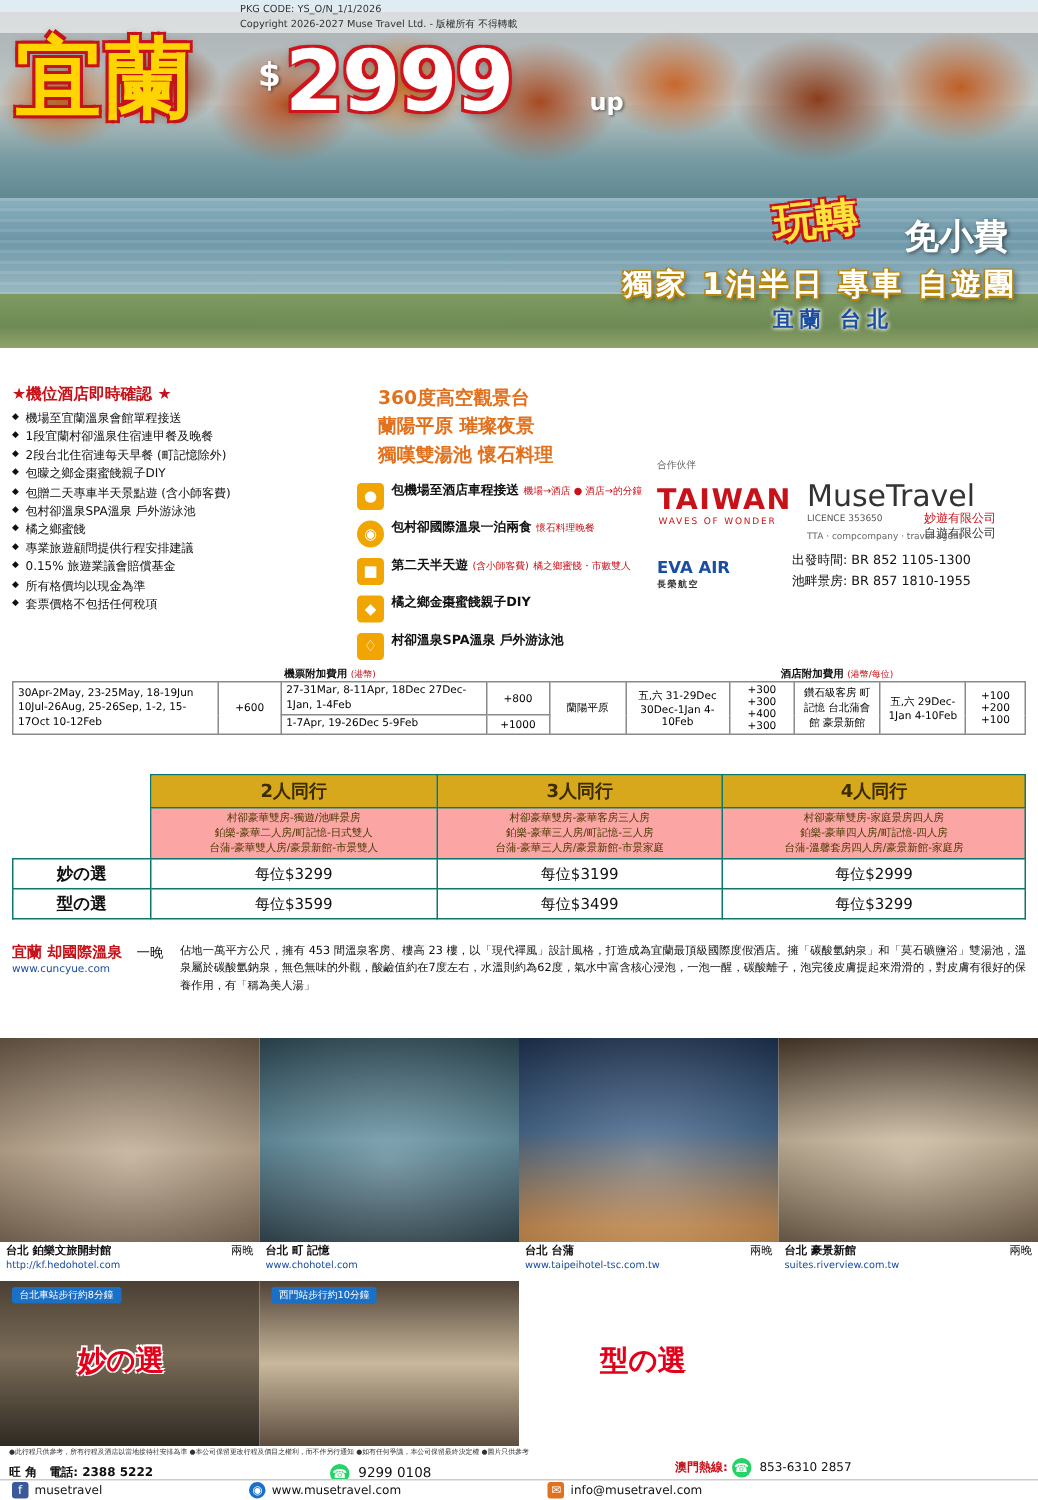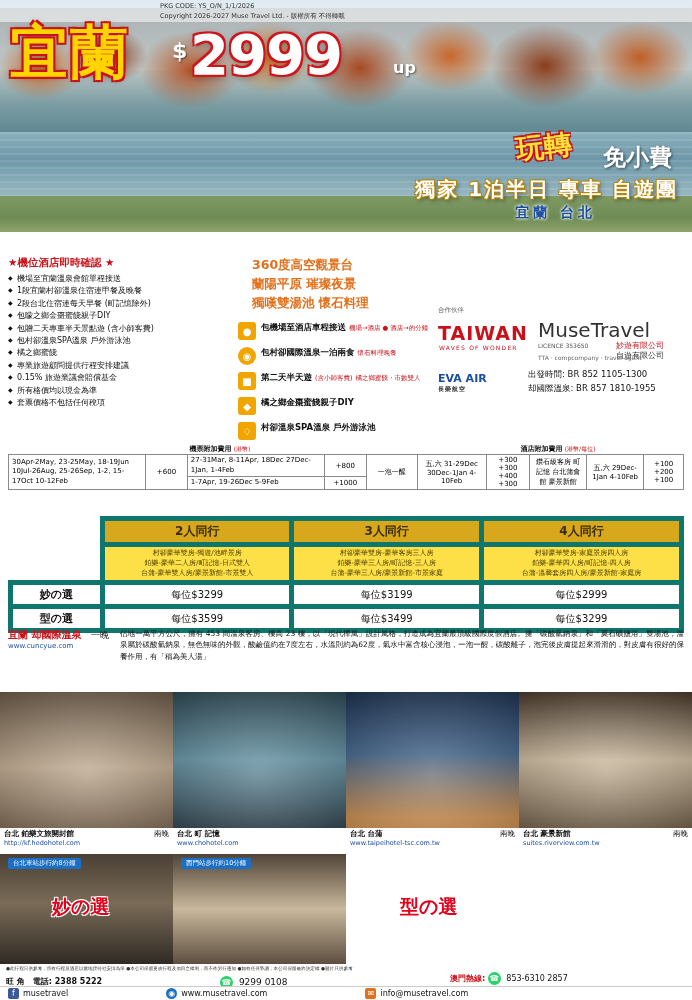--- a/index.html
+++ b/index.html
@@ -181,25 +181,25 @@
   .feehdr b { color:#111; }
   .feehdr em { font-style:normal; color:#c8121a; font-size:6px; }
   table.fee { border-collapse:collapse; width:676px; font-size:7px; }
   table.fee td { border:1px solid #8a8a8a; padding:1px 3px; vertical-align:middle; }
   .fee-c { text-align:center; }
   .fee-dates { width:140px; line-height:1.35; }
 
   
   .gold { position:absolute; left:8px; top:516px; width:676px; }
   table.price { border-collapse:collapse; width:676px; }
-  table.price td { border:5px solid #0f766e; padding:2px 4px; }
+  table.price td { border:1px solid #0f766e; padding:2px 4px; }
   .price-head {
     background:#d8a81c; text-align:center; font-weight:bold; font-size:12px; color:#3a2c00;
   }
-  .price-desc { background:#fde047; font-size:7px; color:#4a3a00; text-align:center; line-height:1.4; }
+  .price-desc { background:#fca5a5; font-size:7px; color:#4a3a00; text-align:center; line-height:1.4; }
   .price-label { background:#ffffff; text-align:center; font-size:11px; font-weight:bold; color:#111; width:92px;}
   .price-val { background:#ffffff; text-align:center; font-size:10px; color:#111; }
 
   
   .hotelintro { position:absolute; left:8px; top:628px; width:676px; height:62px;}
   .hi-name { font-size:10px; font-weight:bold; color:#c8121a; }
   .hi-name span.night { color:#111; font-weight:normal; margin-left:6px; font-size:9px;}
   .hi-url { font-size:7px; color:#1b4da0; }
   .hi-text {
     position:absolute; left:112px; top:0; width:564px;
@@ -377,21 +377,21 @@
       <div class="eva">
         <span>EVA AIR</span>
         <small>長榮航空</small>
       </div>
       <div class="flights">
         <div>
           <span>出發時間:</span>
           <span>BR 852 1105-1300</span>
         </div>
         <div>
-          <span>却國際溫泉:</span>
+          <span>池畔景房:</span>
           <span>BR 857 1810-1955</span>
         </div>
       </div>
     </div>
   </div>
 
   <div class="feewrap">
     <div class="feehdr">
       <div class="h1">
         <b>機票附加費用</b>
@@ -402,21 +402,21 @@
         <em>(港幣/每位)</em>
       </div>
     </div>
     <table class="fee">
       <tbody>
           <tr>
         <td class="fee-dates" rowspan="2">30Apr-2May, 23-25May, 18-19Jun 10Jul-26Aug, 25-26Sep, 1-2, 15-17Oct 10-12Feb</td>
         <td class="fee-c" rowspan="2" style="width:42px">+600</td>
         <td class="fee-dates">27-31Mar, 8-11Apr, 18Dec 27Dec-1Jan, 1-4Feb</td>
         <td class="fee-c" style="width:42px">+800</td>
-        <td class="fee-c" rowspan="2" style="width:52px">一泡一醒</td>
+        <td class="fee-c" rowspan="2" style="width:52px">蘭陽平原</td>
         <td class="fee-c" rowspan="2" style="width:70px">五,六 31-29Dec 30Dec-1Jan 4-10Feb</td>
         <td class="fee-c" rowspan="2" style="width:44px">+300 +300 +400 +300</td>
         <td class="fee-c" rowspan="2" style="width:58px">鑽石級客房 町記憶 台北蒲會館 豪景新館</td>
         <td class="fee-c" rowspan="2" style="width:58px">五,六 29Dec-1Jan 4-10Feb</td>
         <td class="fee-c" rowspan="2" style="width:40px">+100 +200 +100</td>
       </tr>
       <tr>
         <td class="fee-dates">1-7Apr, 19-26Dec 5-9Feb</td>
         <td class="fee-c">+1000</td>
       </tr>

